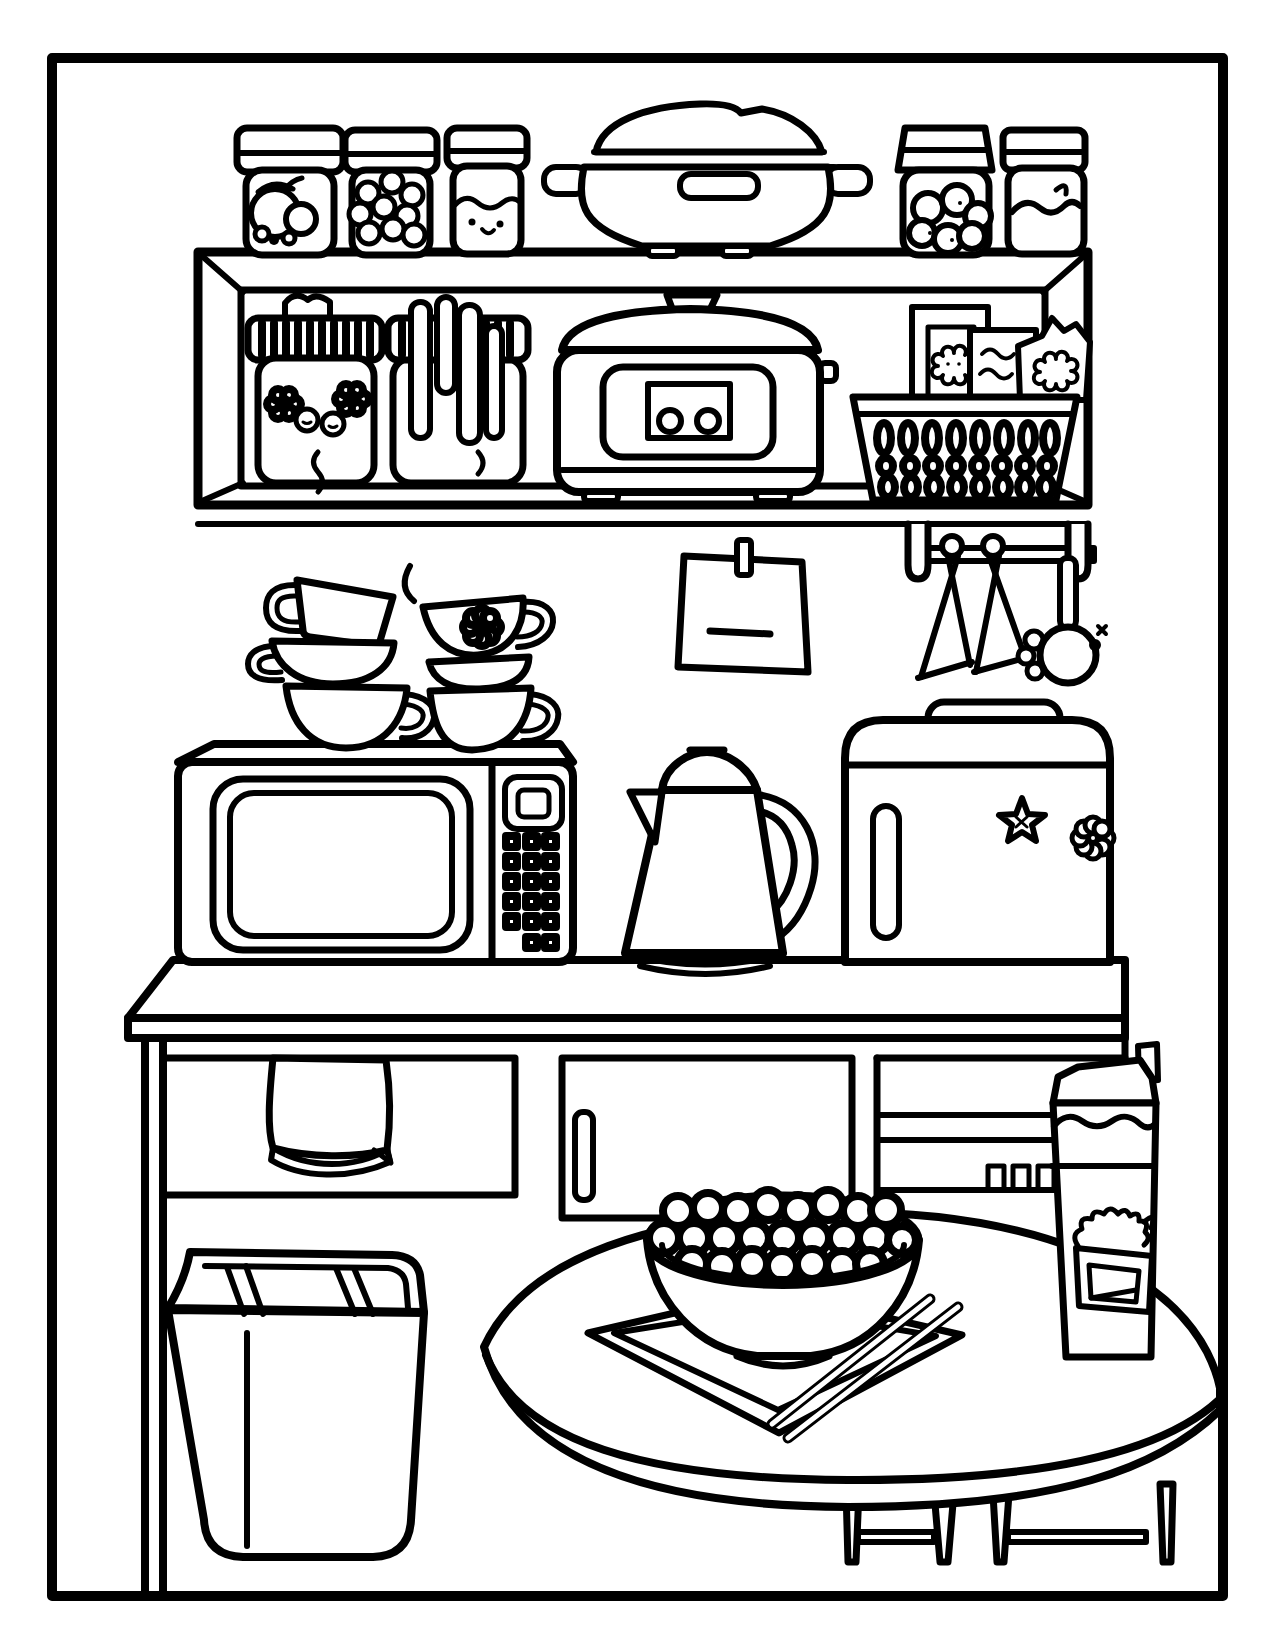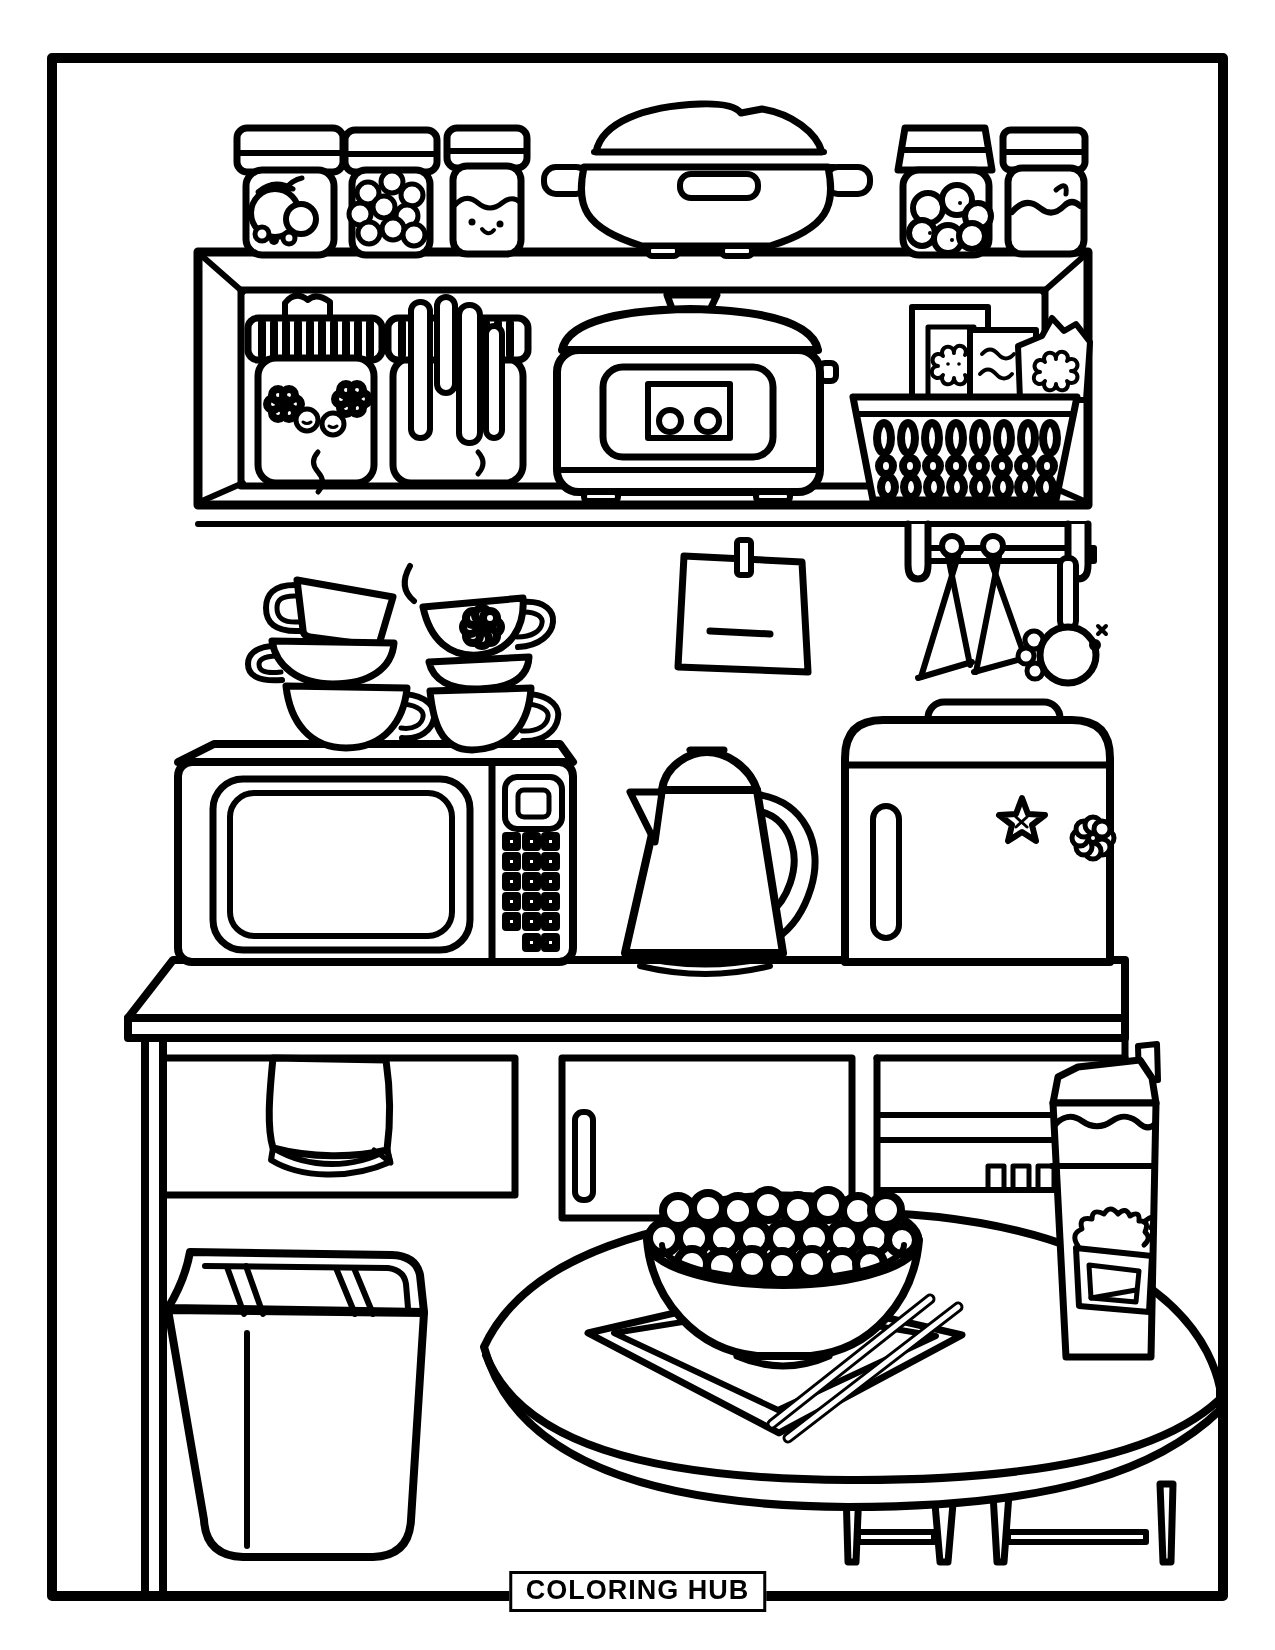--- a/index.html
+++ b/index.html
@@ -468,16 +468,13 @@
   <g>
     <path style="stroke-width:11" d="M930,1299 L772,1424"></path>
     <path style="stroke:var(--bg);stroke-width:5" d="M930,1299 L772,1424"></path>
     <path style="stroke-width:11" d="M958,1307 L788,1438"></path>
     <path style="stroke:var(--bg);stroke-width:5" d="M958,1307 L788,1438"></path>
   </g>
 
   <rect x="52" y="58" width="1171" height="1538" class="s10"></rect>
 </svg>
 
-<div class="brand">
-  <span>COLORING HUB</span>
 </div>
-</div>
 
 </body></html>

